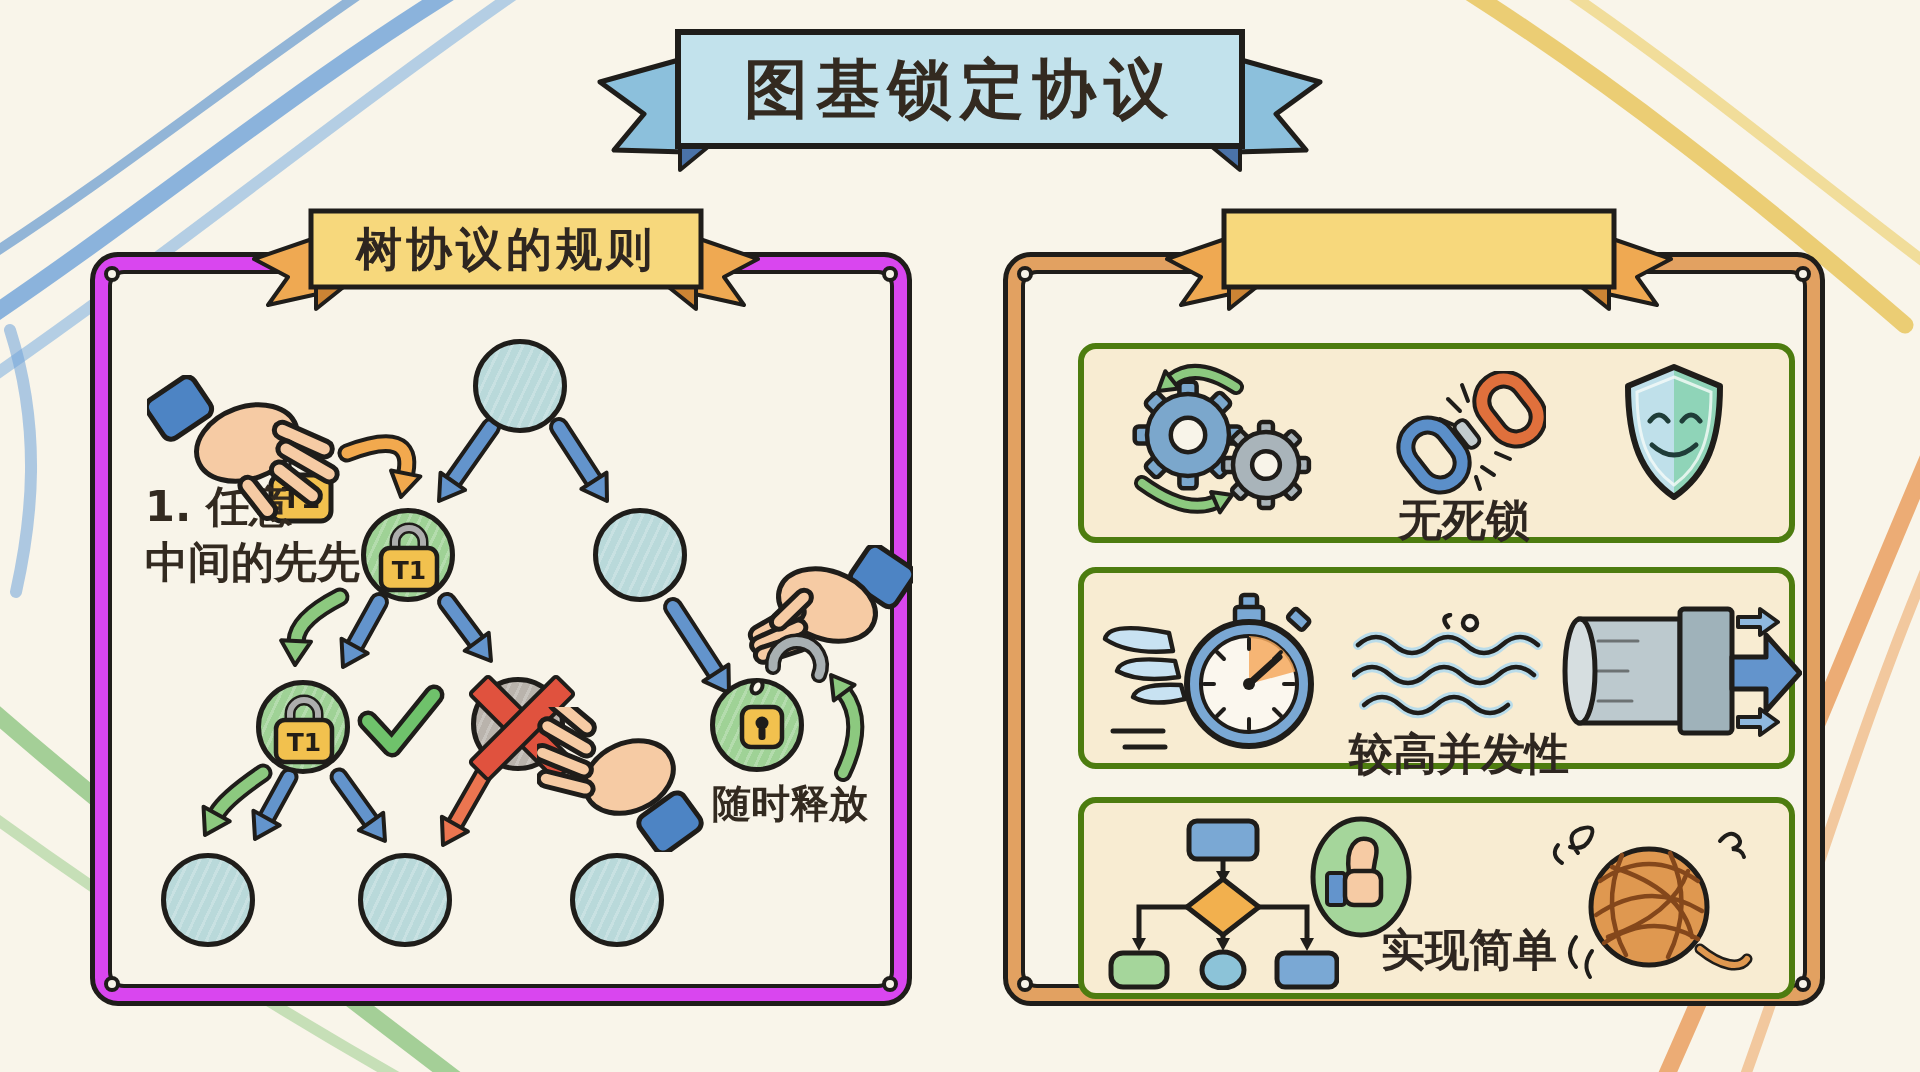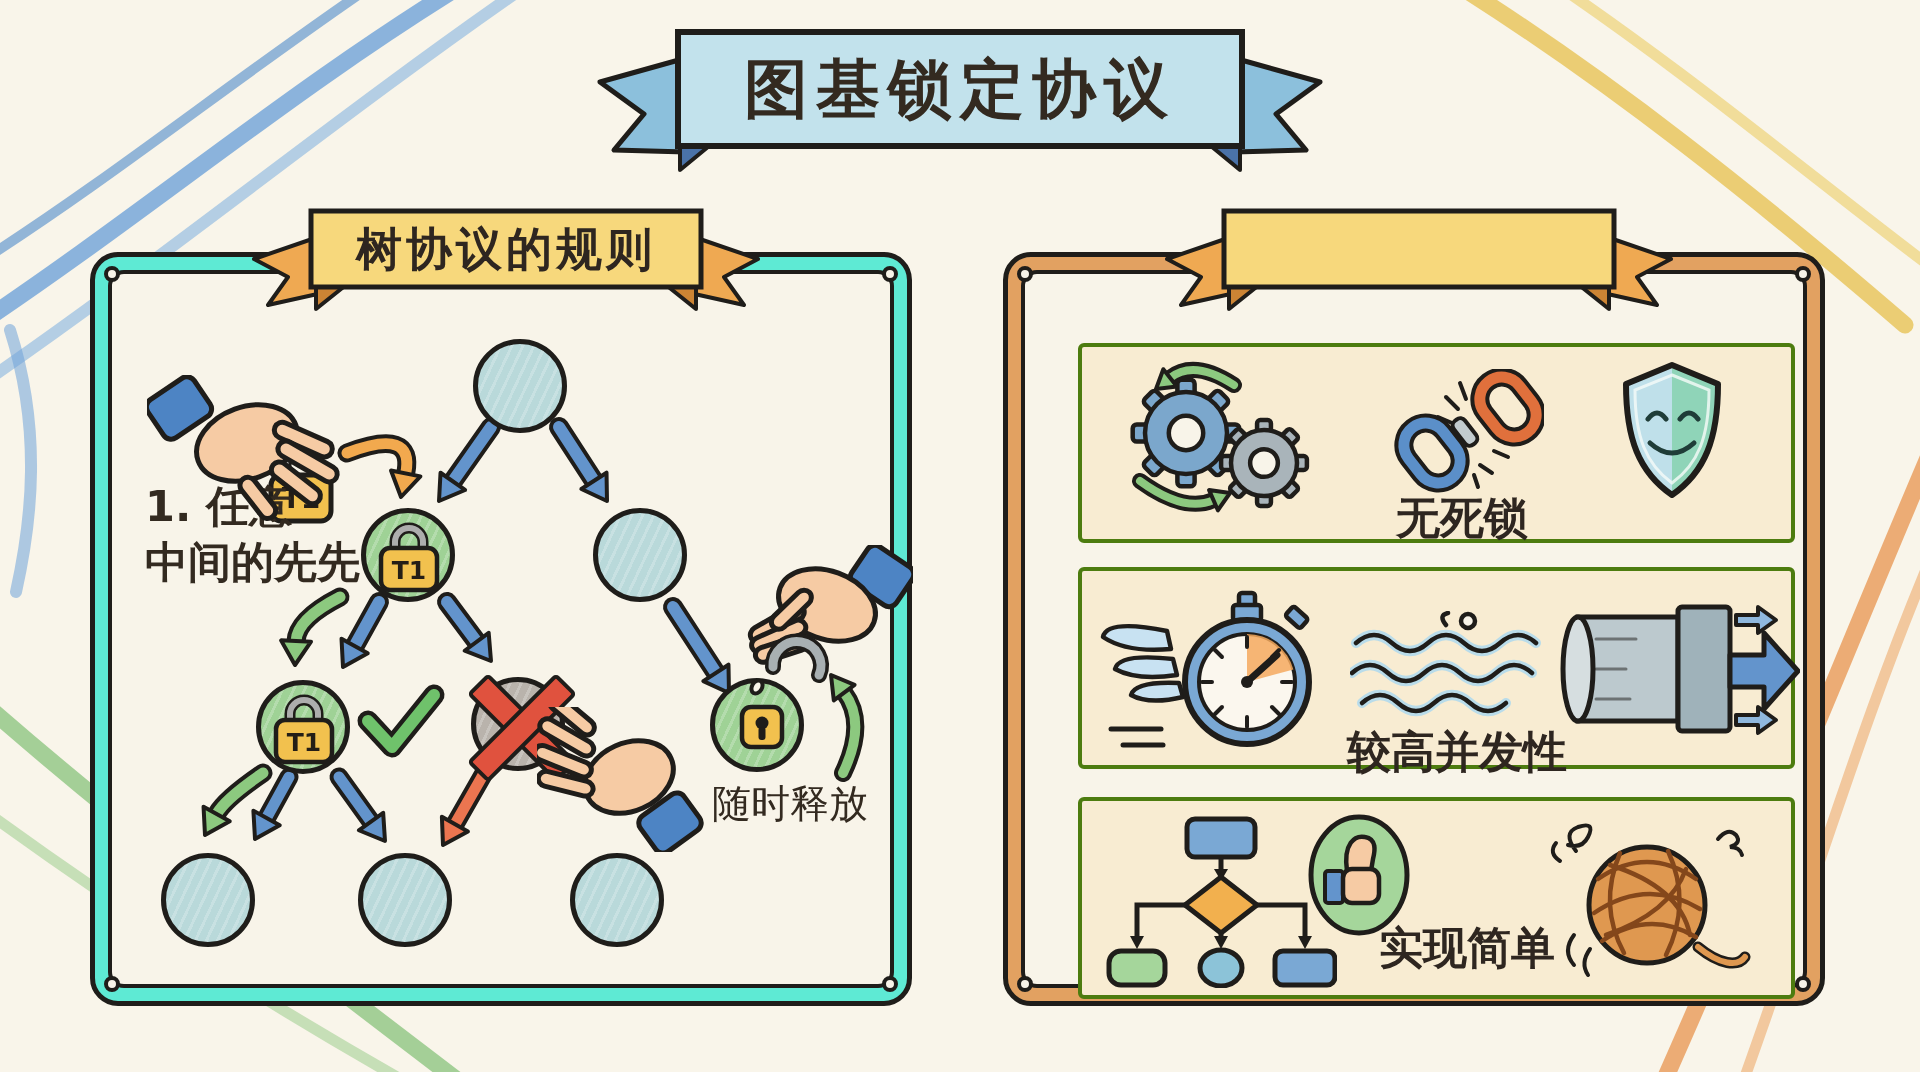--- a/index.html
+++ b/index.html
@@ -4,21 +4,21 @@
 <style>
   * { margin:0; padding:0; box-sizing:border-box; }
   html,body { width:1920px; height:1072px; overflow:hidden; }
   body { font-family:"DejaVu Sans","Liberation Sans",sans-serif; background:#f9f5ea; }
   .stage { position:relative; width:1920px; height:1072px; background:#f9f5ea;padding-left:6px; }
   .abs { position:absolute; }
 
   
   .panel { position:absolute; top:252px; width:822px; height:754px;
            border:5px solid #1f1d1a; border-radius:28px; padding:13px; z-index:2; }
-  .panel-blue { left:90px;  background:#5eead4; }
+  .panel-blue { left:90px;  background:#d946ef; }
   .panel-orange { left:1003px; background:#e2a161; }
   .panel-inner { position:absolute; left:13px; top:13px; right:13px; bottom:13px;
                  background:#f8f4e9; border:4px solid #1f1d1a; border-radius:16px; }
   .rivet { position:absolute; width:16px; height:16px; background:#f7f3e8;
            border:4px solid #1f1d1a; border-radius:50%; z-index:6; }
   .rv-tl{left:9px;top:9px} .rv-tr{right:9px;top:9px} .rv-bl{left:9px;bottom:9px} .rv-br{right:9px;bottom:9px}
 
   
   .ribbon-wrap { position:absolute; left:151px; top:-52px; width:520px; height:112px; z-index:7; }
   .ribbon-text { position:absolute; left:151px; top:-46px; width:520px; height:78px; z-index:8;
@@ -36,25 +36,25 @@
   .n-blue { background-color:#b9d9da; } .n-green { background-color:#9fd296; } .n-gray { background-color:#b9b3ac; }
   .lock-label { font-weight:700; fill:#241e16; }
 
   .xbar { position:absolute; left:-17px; top:31px; width:126px; height:30px; background:#e0523e;
           border:4px solid #1f1d1a; border-radius:5px; }
   .xr1 { transform:rotate(45deg);} .xr2 { transform:rotate(-45deg);}
 
   .note { position:absolute; left:50px; top:222px; width:340px; z-index:4;
           font-size:43px; font-weight:700; color:#332a20; line-height:1.3; }
   .release-caption { position:absolute; left:600px; top:520px; width:190px; z-index:4; text-align:center;
-          font-size:39px; font-weight:400; color:#332a20; }
+          font-size:39px; font-weight:700; color:#332a20; }
 
   
   .benefit-box { position:absolute; left:70px; width:717px; background:#f8ecd2;
-                 border:4px solid #4d7c0f; border-radius:6px; z-index:3; }
+                 border:6px solid #4d7c0f; border-radius:18px; z-index:3; }
   .benefit-label { position:absolute; text-align:center; font-size:44px; font-weight:700; color:#2e2620; z-index:4; }
   svg { display:block; }
 </style>
 </head>
 <body>
 <div class="stage">
 
 <svg class="abs" style="left:0;top:0;z-index:1" width="1920" height="1072" viewBox="0 0 1920 1072" fill="none" stroke-linecap="round">
   <path d="M -30 330 C 150 210 290 90 470 -20" stroke="#6fa3d8" stroke-width="17" opacity=".8"></path>
   <path d="M -30 392 C 160 262 330 122 520 -10" stroke="#86b4e0" stroke-width="12" opacity=".6"></path>

